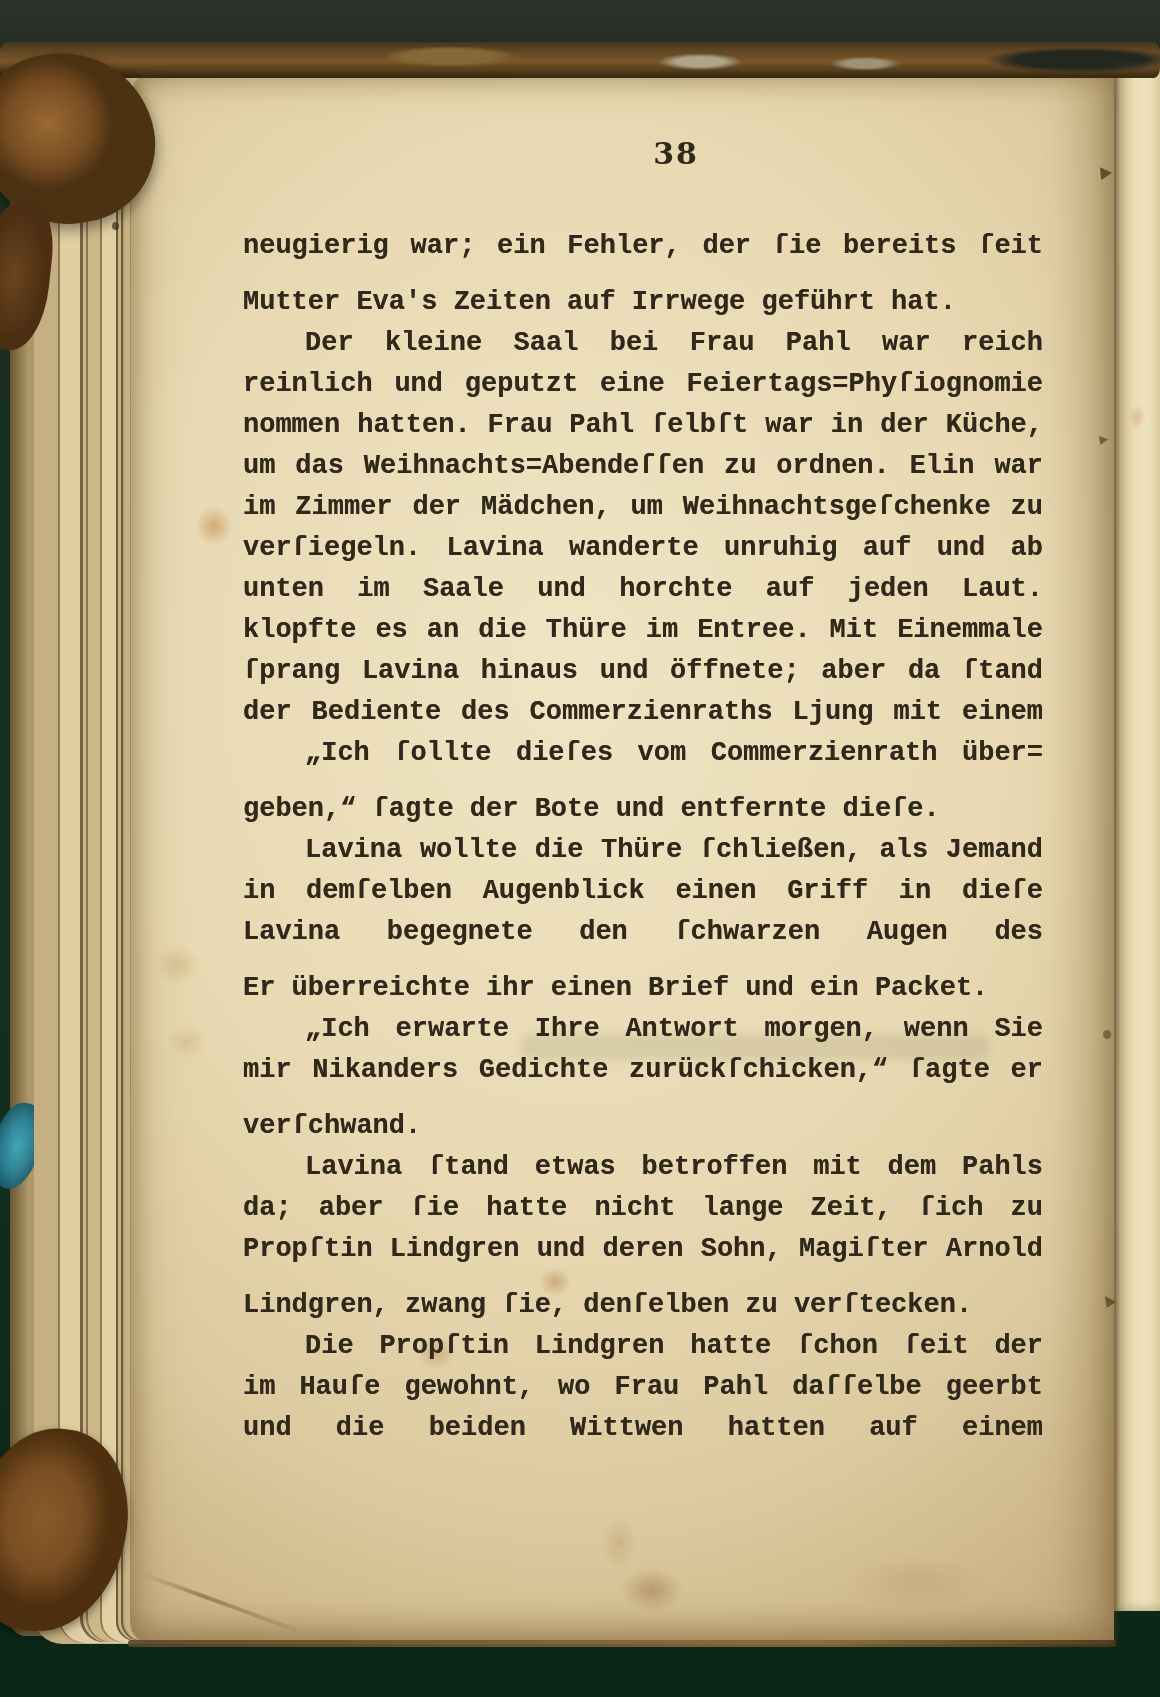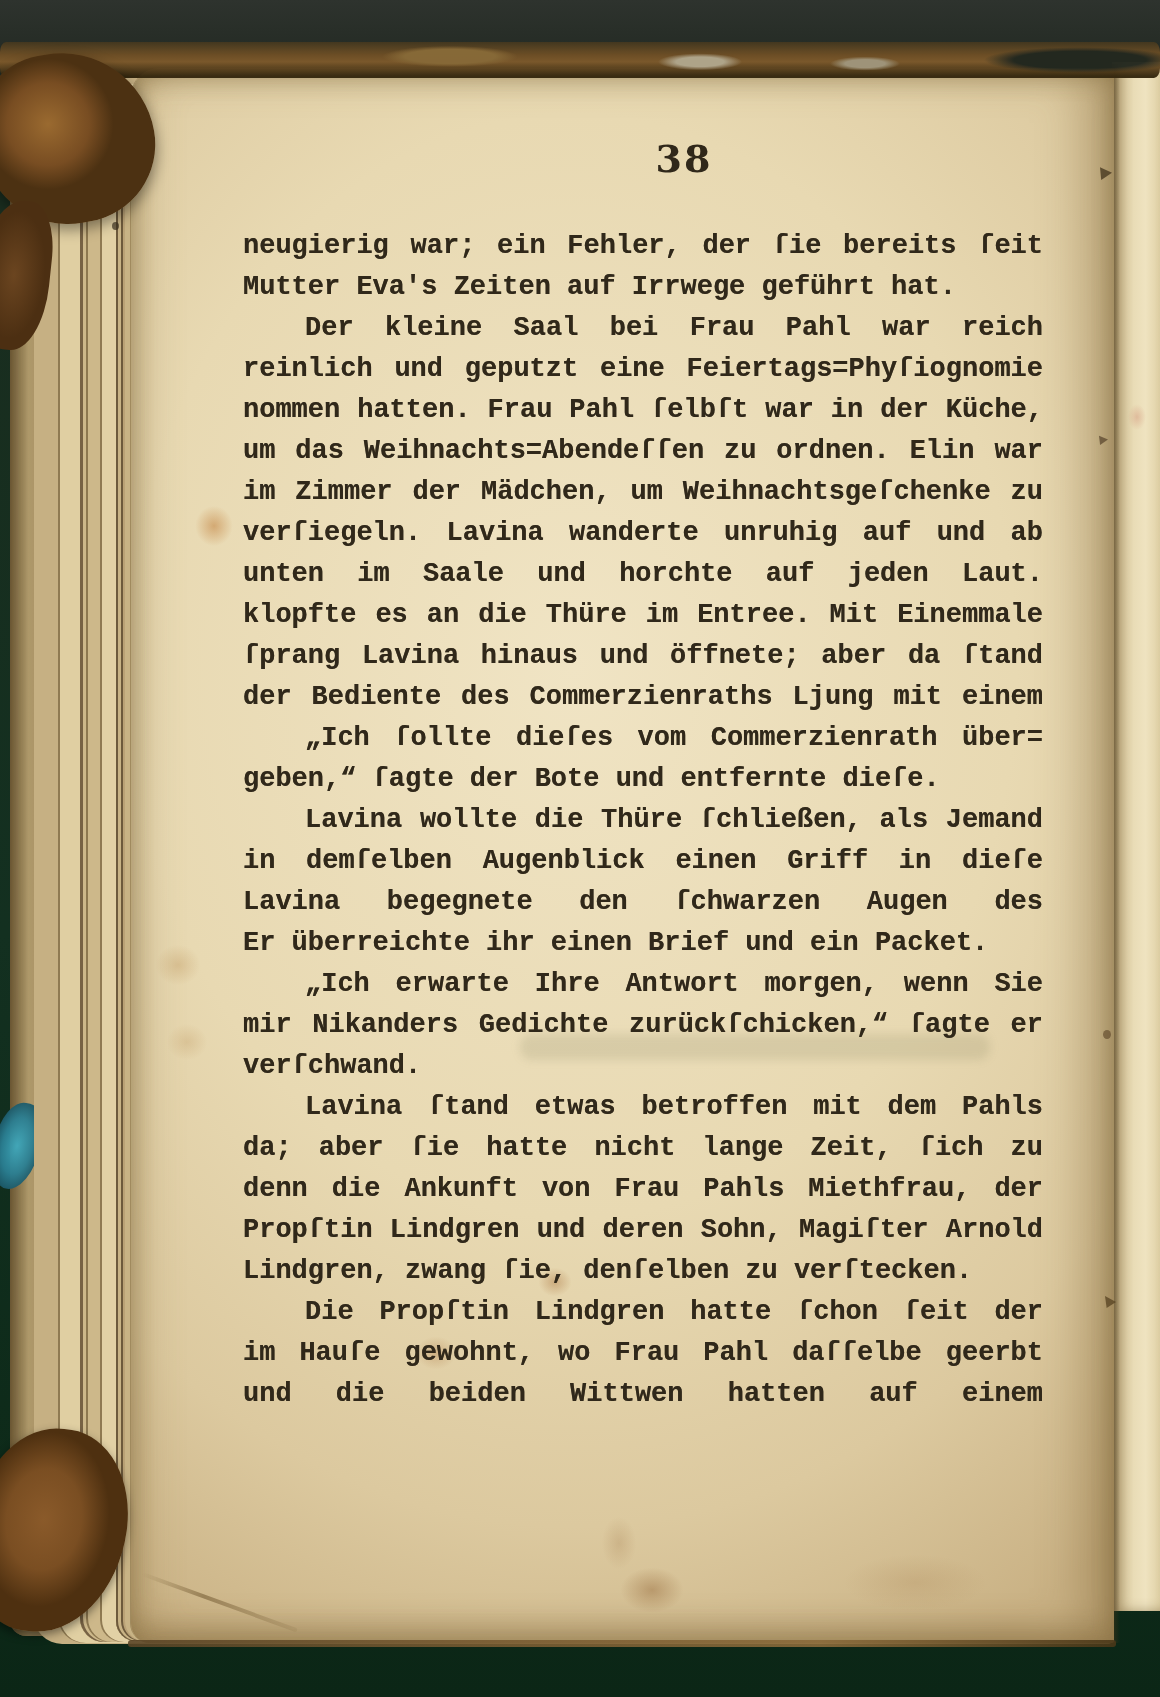--- a/index.html
+++ b/index.html
@@ -79,27 +79,27 @@
   .crease{left:142px;top:1572px;width:165px;height:4px;border-radius:2px;transform:rotate(20deg);transform-origin:left center;
     background:linear-gradient(90deg,rgba(110,85,45,0),rgba(110,85,45,.55) 40%,rgba(110,85,45,.1));}
   .fleck{left:112px;top:222px;width:7px;height:8px;border-radius:50%;background:#3c3020;opacity:.7;}
   .bleed1{left:520px;top:1034px;width:470px;height:26px;border-radius:12px;background:rgba(118,116,78,.16);filter:blur(4px);}
   .speck1{left:1100px;top:164px;width:12px;height:16px;background:#4f3f26;clip-path:polygon(0 20%,100% 55%,10% 100%);opacity:.85;}
   .speck2{left:1099px;top:434px;width:9px;height:11px;background:#54412a;clip-path:polygon(0 15%,100% 50%,12% 100%);opacity:.7;}
   .speck3{left:1103px;top:1030px;width:8px;height:9px;border-radius:50%;background:#5a4326;opacity:.6;}
   .speck4{left:1105px;top:1296px;width:11px;height:12px;background:#564222;clip-path:polygon(0 0,100% 50%,15% 100%);opacity:.75;}
 
   
-  .pagenum{left:250px;top:136px;width:800px;text-align:center;transform:translateX(34px);
-    color:var(--ink,#30281a);font-size:38px;font-weight:700;letter-spacing:2px;}
+  .pagenum{left:242px;top:136px;width:800px;text-align:center;transform:translateX(34px);
+    color:var(--ink,#30281a);font-size:30px;font-weight:700;letter-spacing:2px;}
   .textblock{left:243px;top:226px;width:800px;color:var(--ink,#30281a);font-size:27px;font-weight:700;font-family:Liberation Mono, monospace;}
   .textblock .line{position:static;display:block;height:41px;line-height:41px;overflow:hidden;
     text-align:justify;text-align-last:justify;text-shadow:0 0 .5px rgba(48,40,26,.65);}
   .textblock .line.indent{text-indent:62px;}
-  .textblock .line.end{text-align-last:left;}
+  .textblock .line.end{text-align-last:left;margin-top:15px;}
 </style>
 </head>
 <body>
 
 <div class="scene">
   <div class="spine-lining"></div>
   <div class="teal-spot"></div>
 
   <div class="sheet s1"></div>
   <div class="sheet s2"></div>
@@ -148,21 +148,20 @@
       <div class="line end">geben,“ ſagte der Bote und entfernte dieſe.</div>
       <div class="line indent">Lavina wollte die Thüre ſchließen, als Jemand</div>
       <div class="line">in demſelben Augenblick einen Griff in dieſe that;</div>
       <div class="line">Lavina begegnete den ſchwarzen Augen des Oberſten.</div>
       <div class="line end">Er überreichte ihr einen Brief und ein Packet.</div>
       <div class="line indent">„Ich erwarte Ihre Antwort morgen, wenn Sie</div>
       <div class="line">mir Nikanders Gedichte zurückſchicken,“ ſagte er und</div>
       <div class="line end">verſchwand.</div>
       <div class="line indent">Lavina ſtand etwas betroffen mit dem Pahls</div>
       <div class="line">da; aber ſie hatte nicht lange Zeit, ſich zu beſinnen;</div>
-      <div class="line">denn die Ankunft von Frau Pahls Miethfrau, der</div>
       <div class="line">Propſtin Lindgren und deren Sohn, Magiſter Arnold</div>
       <div class="line end">Lindgren, zwang ſie, denſelben zu verſtecken.</div>
       <div class="line indent">Die Propſtin Lindgren hatte ſchon ſeit der Zeit</div>
       <div class="line">im Hauſe gewohnt, wo Frau Pahl daſſelbe geerbt</div>
       <div class="line">und die beiden Wittwen hatten auf einem vertrauten</div>
     </div>
 
   <div class="leather-top"></div>
   <div class="leather-tl"></div>
   <div class="leather-tl2"></div>

